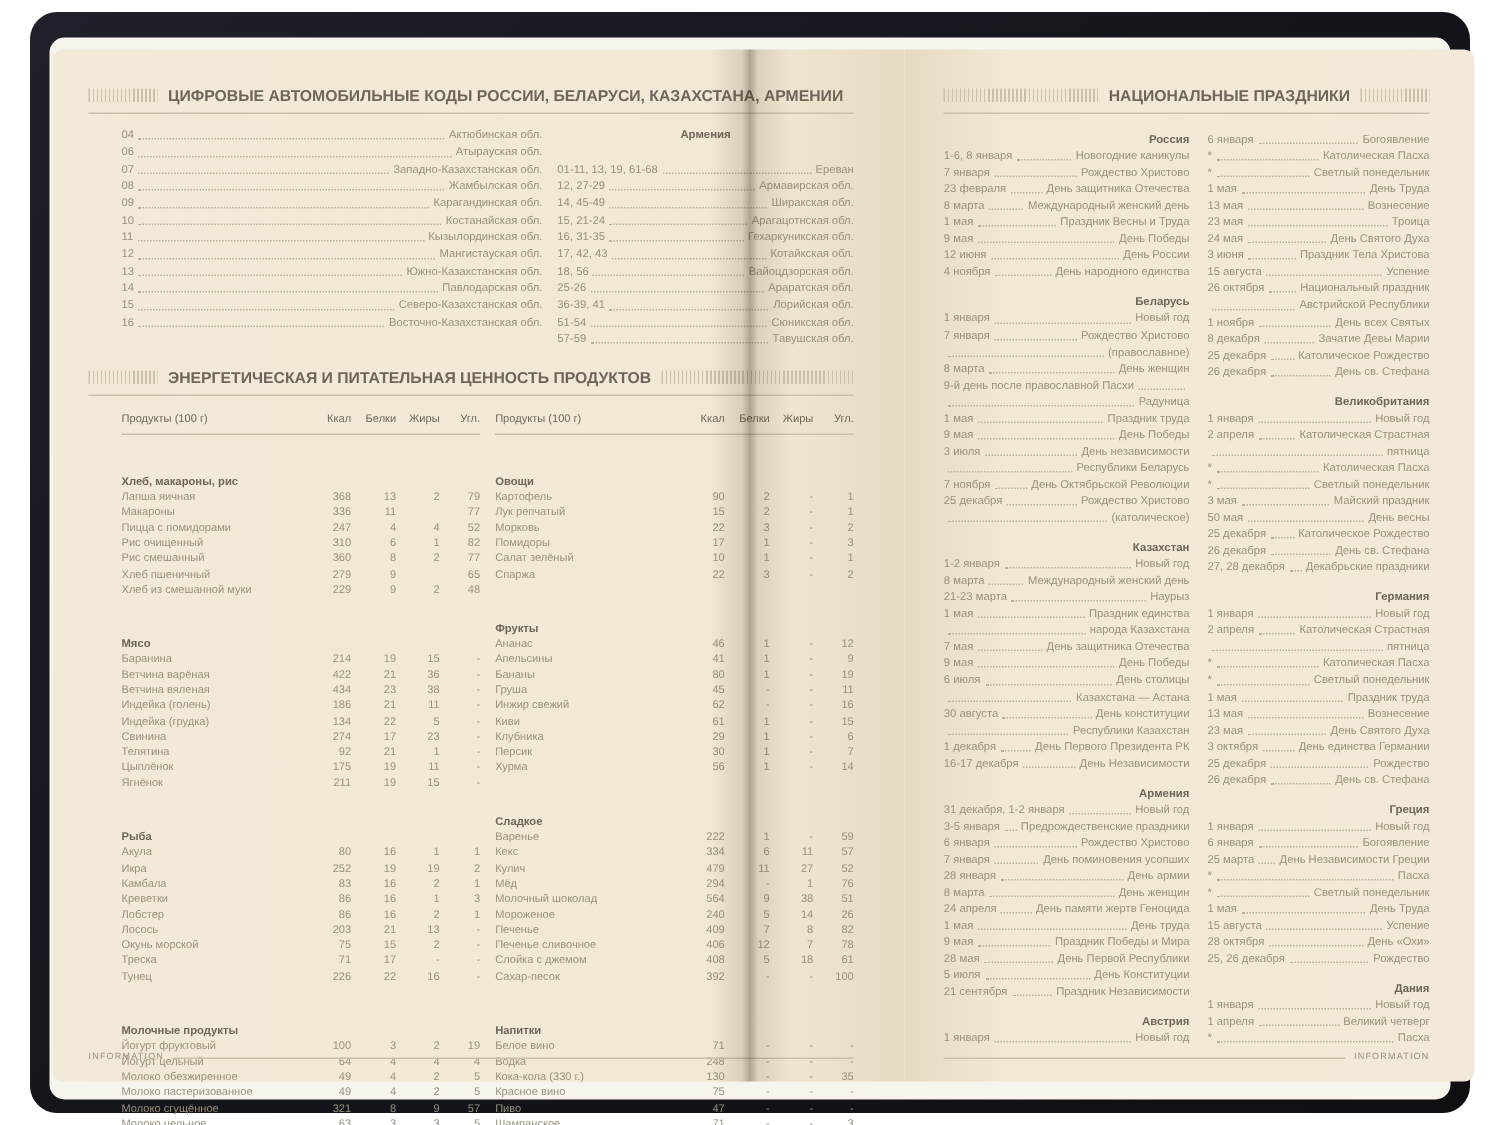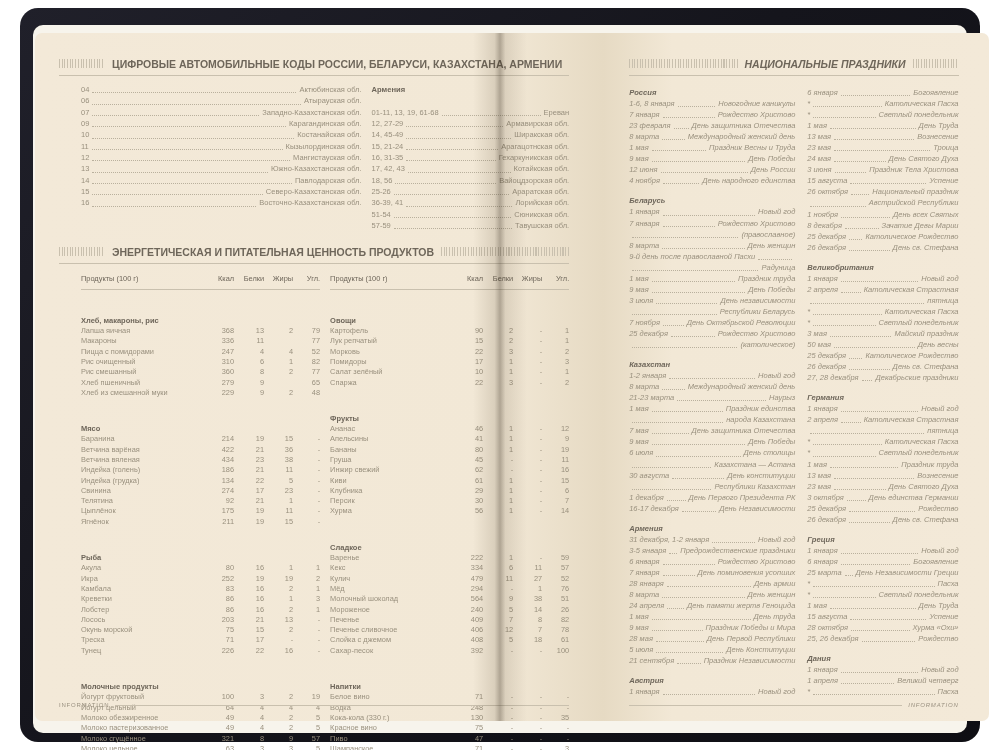--- a/index.html
+++ b/index.html
@@ -4,51 +4,51 @@
 <style>
   html,body{margin:0;padding:0;background:#ffffff;}
   .scene{position:relative;width:1000px;height:750px;background:#ffffff;overflow:hidden;
          font-family:"Liberation Sans","DejaVu Sans",sans-serif;}
   .cover{position:absolute;left:20px;top:8px;right:20px;bottom:8px;border-radius:18px;
          background:linear-gradient(135deg,#20202a 0%,#15151c 45%,#0e0e13 100%);}
   .paper{position:absolute;left:13px;right:13px;top:17px;bottom:9px;background:#f7f4ec;border-radius:10px;}
   .spread{position:absolute;left:15px;right:15px;top:25px;bottom:21px;display:flex;}
   .page{flex:1;position:relative;background:#f2e8d6;color:#99907e;}
   .page-l{border-radius:7px 0 0 7px;background:linear-gradient(90deg,#f3e9d8 0%,#f2e8d6 82%,#e6dac3 100%);padding:24px 34px 0 24px;}
-  .page-r{border-radius:0 7px 7px 0;background:linear-gradient(270deg,#f3e9d8 0%,#f2e8d6 82%,#e6dac3 100%);padding:24px 30px 0 26px;font-style:italic;}
+  .page-r{border-radius:0 7px 7px 0;background:linear-gradient(270deg,#f3e9d8 0%,#f2e8d6 82%,#e6dac3 100%);padding:24px 30px 0 26px;}
   .spine{position:absolute;top:25px;bottom:21px;left:calc(50% - 27px);width:54px;pointer-events:none;
          background:linear-gradient(90deg,rgba(70,52,28,0) 0%,rgba(70,52,28,.14) 40%,rgba(45,33,16,.34) 50%,rgba(70,52,28,.13) 60%,rgba(70,52,28,0) 100%);}
   .secbar{display:flex;align-items:center;gap:7px;height:13px;}
   .sectitle{font-weight:bold;font-size:10.5px;color:#6e665a;white-space:nowrap;letter-spacing:0;}
   .hatch{height:9px;background:repeating-linear-gradient(90deg,#c9c0ae 0,#c9c0ae 1px,rgba(0,0,0,0) 1px,rgba(0,0,0,0) 2.7px);}
   .hatch-sm{width:46px;}
   .hatch-fill{flex:1;}
   .secrule{height:1px;background:#c9c0ae;margin-top:5px;}
   
   .lrow{display:flex;align-items:flex-end;font-size:7.5px;color:#99907e;}
   .ld{white-space:nowrap;}
   .lv{white-space:nowrap;}
   .dots{flex:1;min-width:8px;margin:0 3px 2px 3px;border-bottom:1px dotted #b9b09d;}
   .lrow.blank{height:11.3px;}
   
-  .codes{display:grid;grid-template-columns:1.42fr 1fr;column-gap:10px;margin:8px 0 0 22px;}
+  .codes{display:grid;grid-template-columns:1.42fr 1fr;column-gap:10px;margin:8px 0 0 22px;text-align:center;}
   .codes .lrow{line-height:11.35px;}
   .colhead{font-weight:bold;font-size:7.6px;color:#6e665a;line-height:11.35px;}
   
   .foods{display:grid;grid-template-columns:1fr 1fr;column-gap:10px;margin:10px 0 0 22px;}
   .frow{display:grid;grid-template-columns:1fr 27px 30px 29px 27px;font-size:7.4px;line-height:10.3px;}
   .fname{text-align:left;white-space:nowrap;overflow:hidden;}
   .fnum{text-align:right;}
   .fhead{font-weight:normal;color:#6e665a;padding-bottom:4px;border-bottom:1px solid #c9c0ae;margin-bottom:6px;}
   .gtitle{font-weight:bold;font-size:7.5px;color:#6e665a;line-height:10.3px;margin-top:26px;}
   .footnote{font-size:7.4px;line-height:10px;margin-top:13px;color:#99907e;}
   
   .hols{display:grid;grid-template-columns:1.13fr 1fr;column-gap:12px;margin-top:11px;}
   .hols .lrow{line-height:11.05px;}
-  .country{font-weight:bold;font-size:7.6px;color:#6e665a;line-height:11.05px;margin-top:9px;}
+  .country{font-weight:bold;font-size:7.6px;color:#6e665a;line-height:11.05px;margin-top:9px;text-align:right;}
   .hol-col > .country:first-child{margin-top:0;}
   
   .pfoot{position:absolute;left:24px;right:34px;bottom:13px;display:flex;align-items:center;gap:6px;
          font-size:6px;letter-spacing:.8px;color:#9a9180;}
   .page-r .pfoot{left:26px;right:30px;}
   .fline{flex:1;height:1px;background:#c9c0ae;}
 </style>
 </head>
 <body>
 
@@ -76,20 +76,25 @@
                 <span class="ld">06</span>
                 <span class="dots"></span>
                 <span class="lv">Атырауская обл.</span>
               </div>
               <div class="lrow">
                 <span class="ld">07</span>
                 <span class="dots"></span>
                 <span class="lv">Западно-Казахстанская обл.</span>
               </div>
               <div class="lrow">
+                <span class="ld">08</span>
+                <span class="dots"></span>
+                <span class="lv">Жамбылская обл.</span>
+              </div>
+              <div class="lrow">
                 <span class="ld">09</span>
                 <span class="dots"></span>
                 <span class="lv">Карагандинская обл.</span>
               </div>
               <div class="lrow">
                 <span class="ld">10</span>
                 <span class="dots"></span>
                 <span class="lv">Костанайская обл.</span>
               </div>
               <div class="lrow">
@@ -1121,21 +1126,21 @@
                 <span class="lv">День Труда</span>
               </div>
               <div class="lrow">
                 <span class="ld">15 августа</span>
                 <span class="dots"></span>
                 <span class="lv">Успение</span>
               </div>
               <div class="lrow">
                 <span class="ld">28 октября</span>
                 <span class="dots"></span>
-                <span class="lv">Хурма «Охи»</span>
+                <span class="lv">День «Охи»</span>
               </div>
               <div class="lrow">
                 <span class="ld">25, 26 декабря</span>
                 <span class="dots"></span>
                 <span class="lv">Рождество</span>
               </div>
               <div class="country">Дания</div>
               <div class="lrow">
                 <span class="ld">1 января</span>
                 <span class="dots"></span>

